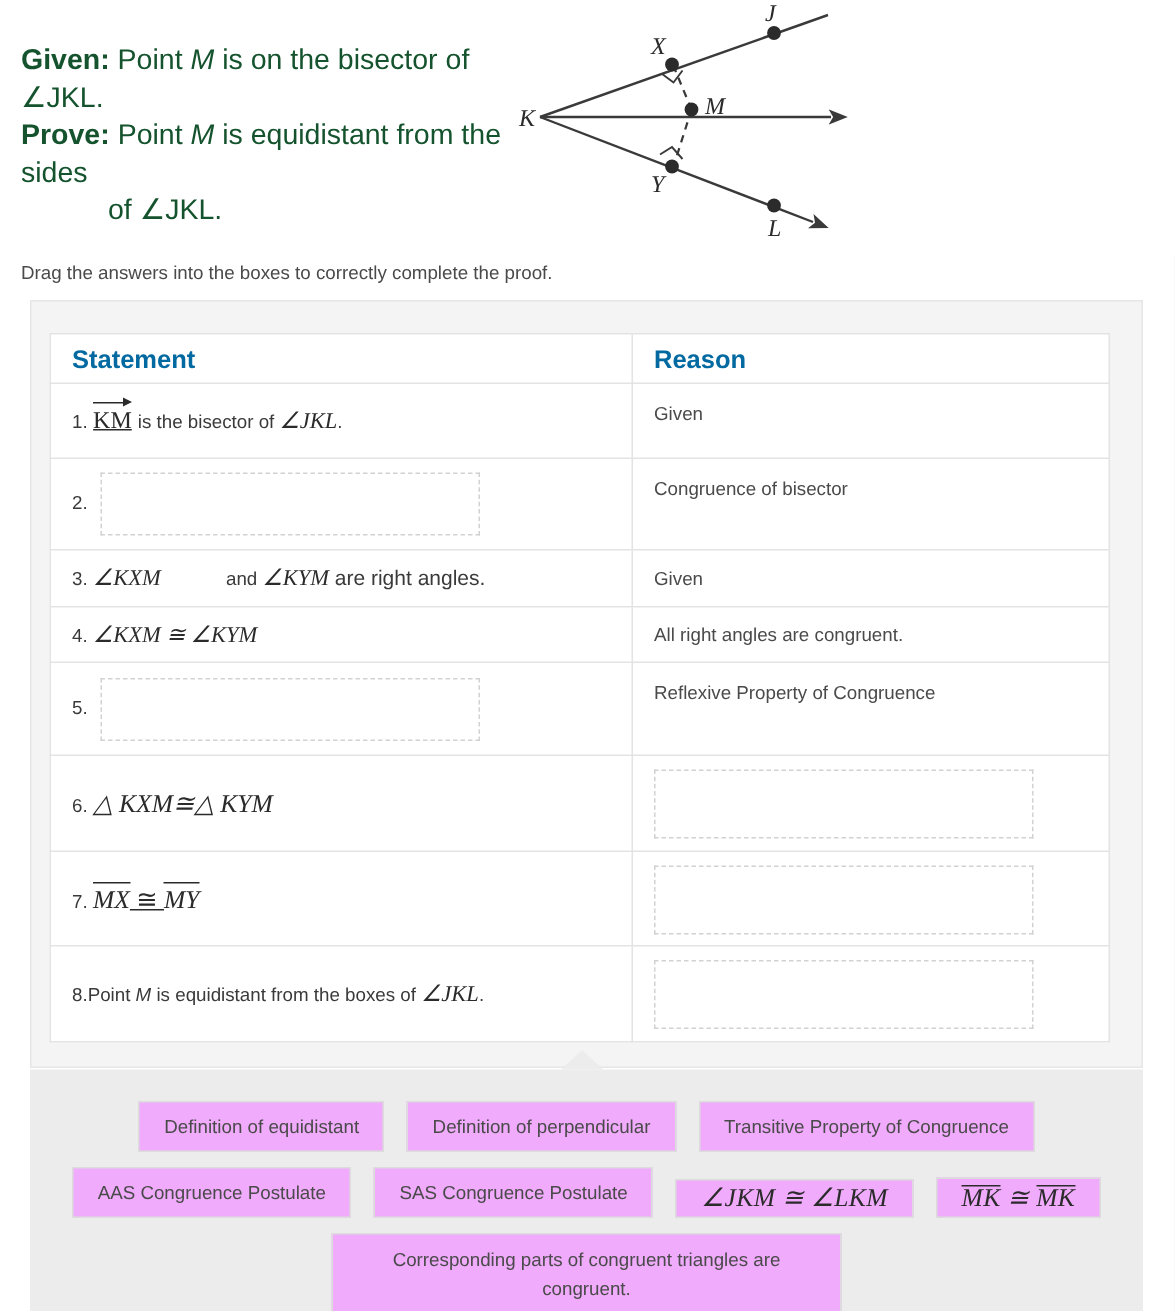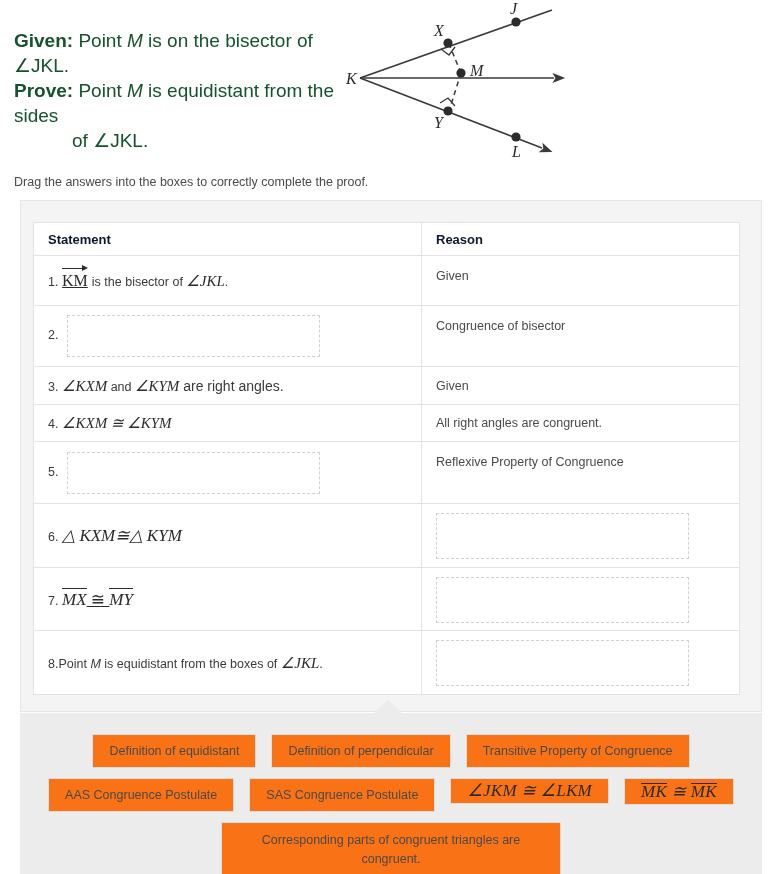--- a/index.html
+++ b/index.html
@@ -73,23 +73,23 @@
     table-layout: fixed;
   }
   .proof-table th, .proof-table td {
     border: 1px solid #e3e3e3;
     vertical-align: middle;
     text-align: left;
     padding: 0 14px;
     box-sizing: border-box;
   }
   .proof-table th {
-    font-size: 13px;
+    font-size: 17px;
     font-weight: bold;
-    color: #0f172a;
+    color: #0369a1;
     height: 33px;
     padding-top: 1px;
   }
   .col-statement { width: 388px; }
   .col-reason { width: 318px; }
   .proof-table td.st-cell {
     font-size: 13px;
     color: #3a3a3a;
   }
   .proof-table td.rs-cell {
@@ -167,24 +167,24 @@
     background: #ececec;
     box-sizing: border-box;
   }
   .tile-row {
     display: flex;
     justify-content: center;
     align-items: flex-start;
     gap: 15px;
   }
   .tile-row.r1 { margin-top: 21px; }
-  .tile-row.r2 { margin-top: 10px; }
+  .tile-row.r2 { margin-top: 10px; align-items: flex-end; }
   .tile-row.r3 { margin-top: 10px; }
   .tile {
-    background: #f97316;
+    background: #f0abfc;
     border: 1px solid #dcdcdc;
     font-size: 12.5px;
     color: #4a4a4a;
     padding: 9px 16px;
     box-sizing: border-box;
     text-align: center;
     line-height: 14px;
     white-space: nowrap;
     cursor: move;
   }
@@ -294,21 +294,21 @@
         <td class="st-cell">
           <span class="row-n">2.</span>
           <span class="dropzone dz-statement"></span>
         </td>
         <td class="rs-cell">Congruence of bisector</td>
       </tr>
 
       <tr style="height:38px;">
         <td class="st-cell">
           <span class="row-n">3.</span>
-          <span class="math sm">∠KXM</span><span style="font-size:12.5px;"> and </span><span class="math sm">∠KYM</span><span style="font-size:14px;"> are right angles.</span>
+          <span class="math sm">∠KXM</span><span style="font-size:12.5px;padding-left:40px;"> and </span><span class="math sm">∠KYM</span><span style="font-size:14px;"> are right angles.</span>
         </td>
         <td class="rs-cell mid">Given</td>
       </tr>
 
       <tr style="height:37px;">
         <td class="st-cell">
           <span class="row-n">4.</span>
           <span class="math" style="font-size:15px;">∠KXM ≅ ∠KYM</span>
         </td>
         <td class="rs-cell mid">All right angles are congruent.</td>

